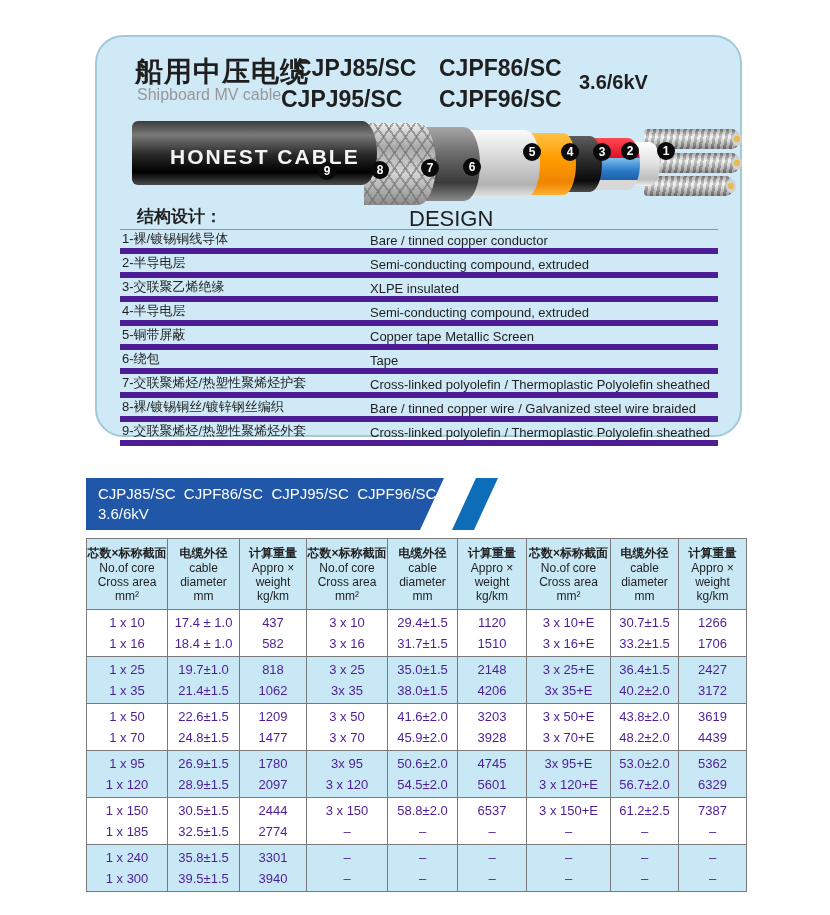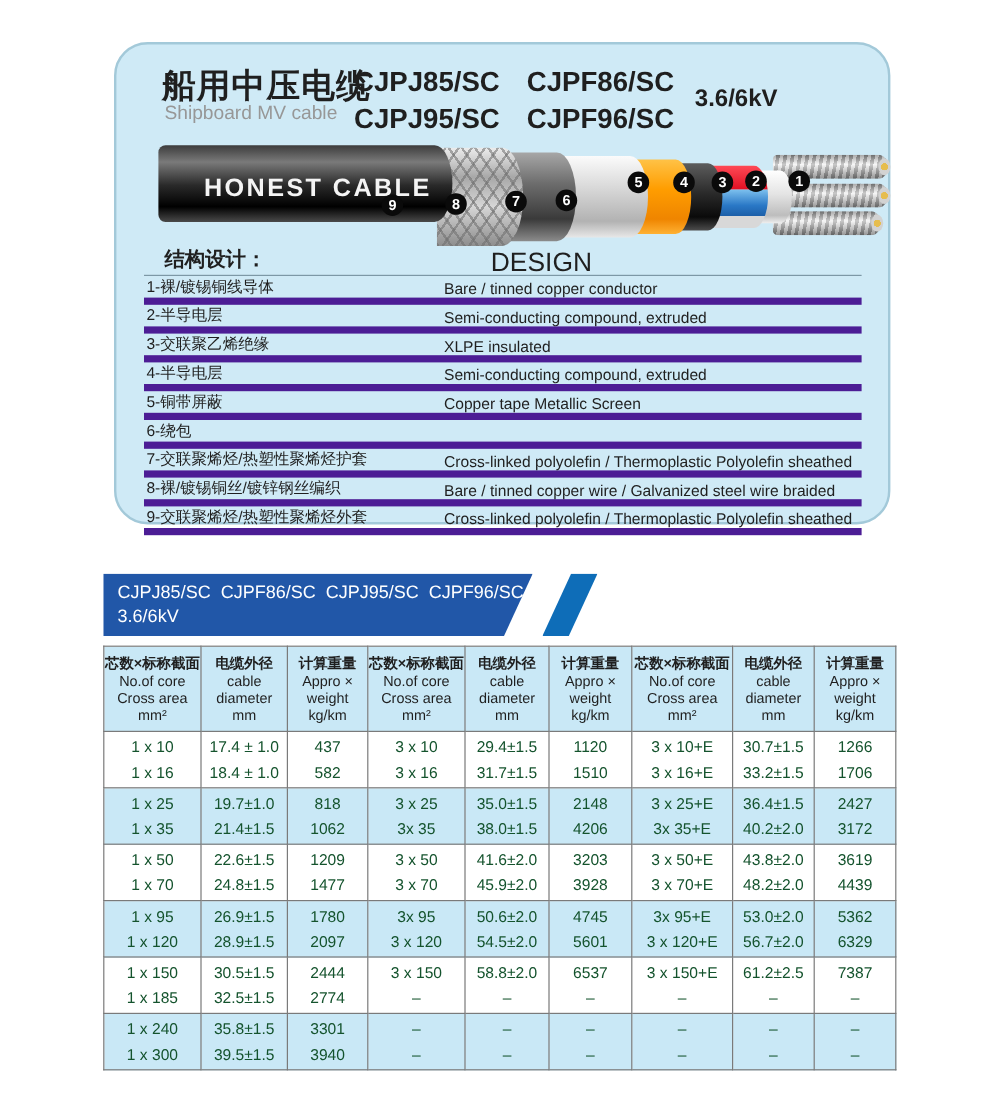--- a/index.html
+++ b/index.html
@@ -10,21 +10,21 @@
   }
   
   .panel{
     position:absolute;left:95px;top:35px;width:647px;height:402px;
     background:#cfeaf6;border:2px solid #a3c9d9;border-radius:28px;box-sizing:border-box;
   }
   .title-cn{position:absolute;left:38px;top:16px;font-size:28px;font-weight:bold;letter-spacing:1px;}
   .title-en{position:absolute;left:40px;top:49px;font-size:16px;color:#979797;}
   .model{position:absolute;font-size:23px;font-weight:bold;letter-spacing:0px;white-space:nowrap;}
   .m1{left:198px;top:18px;} .m2{left:342px;top:18px;}
-  .m3{left:198px;top:49px;} .m4{left:342px;top:49px;}
+  .m3{left:184px;top:49px;} .m4{left:342px;top:49px;}
   .voltage{position:absolute;left:482px;top:34px;font-size:20px;font-weight:bold;}
   
   .cable{position:absolute;left:35px;top:83px;width:608px;height:88px;}
   .layer{position:absolute;box-sizing:border-box;}
   .l9{left:0;top:1px;width:245px;height:64px;z-index:9;
       border-radius:8px 20px 20px 8px / 8px 43px 43px 8px;
       background:linear-gradient(180deg,#3c3c3c 0%,#7a7a7a 22%,#2a2a2a 52%,#000 80%,#4a4a4a 100%);}
   .brand{position:absolute;left:38px;top:24px;color:#f4f4f4;font-size:21px;font-weight:bold;letter-spacing:2px;white-space:nowrap;}
   .l8{left:232px;top:3px;width:72px;height:82px;z-index:8;
       border-radius:0 18px 18px 0 / 0 41px 41px 0;
@@ -80,21 +80,21 @@
   .banner-accent{position:absolute;left:366px;top:0;width:46px;height:52px;background:#0e6db8;
       clip-path:polygon(24px 0,100% 0,calc(100% - 24px) 100%,0 100%);}
   .banner-text{position:absolute;left:12px;top:6px;color:#ffffff;font-size:15px;line-height:20px;white-space:pre;}
   
   table.spec{position:absolute;left:86px;top:538px;border-collapse:collapse;table-layout:fixed;
       width:660px;font-size:13px;}
   table.spec th,table.spec td{border:1px solid #7a7a7a;text-align:center;padding:0;}
   table.spec th{background:#c9e8f6;height:70px;font-weight:normal;vertical-align:middle;}
   th .h1{font-size:12px;font-weight:bold;line-height:15px;white-space:nowrap;}
   th .hl{font-size:12px;line-height:14px;}
-  td{height:46px;vertical-align:middle;color:#14532d;margin-left:12px;}
+  td{height:46px;vertical-align:middle;color:#4c1d95;margin-left:12px;}
   td .cl{line-height:21px;white-space:nowrap;}
   tr.shade td{background:#c9e8f6;}
 </style>
 </head>
 <body>
 
 <div class="panel">
   <div class="title-cn">船用中压电缆</div>
   <div class="title-en">Shipboard MV cable</div>
   <div class="model m1">CJPJ85/SC</div>
@@ -151,20 +151,21 @@
       <div class="drow">
         <span class="dcn">4-半导电层</span>
         <span class="den">Semi-conducting compound, extruded</span>
       </div>
       <div class="drow">
         <span class="dcn">5-铜带屏蔽</span>
         <span class="den">Copper tape Metallic Screen</span>
       </div>
       <div class="drow">
         <span class="dcn">6-绕包</span>
+        <span class="den">Tape</span>
       </div>
       <div class="drow">
         <span class="dcn">7-交联聚烯烃/热塑性聚烯烃护套</span>
         <span class="den">Cross-linked polyolefin / Thermoplastic Polyolefin sheathed</span>
       </div>
       <div class="drow">
         <span class="dcn">8-裸/镀锡铜丝/镀锌钢丝编织</span>
         <span class="den">Bare / tinned copper wire / Galvanized steel wire braided</span>
       </div>
       <div class="drow">

